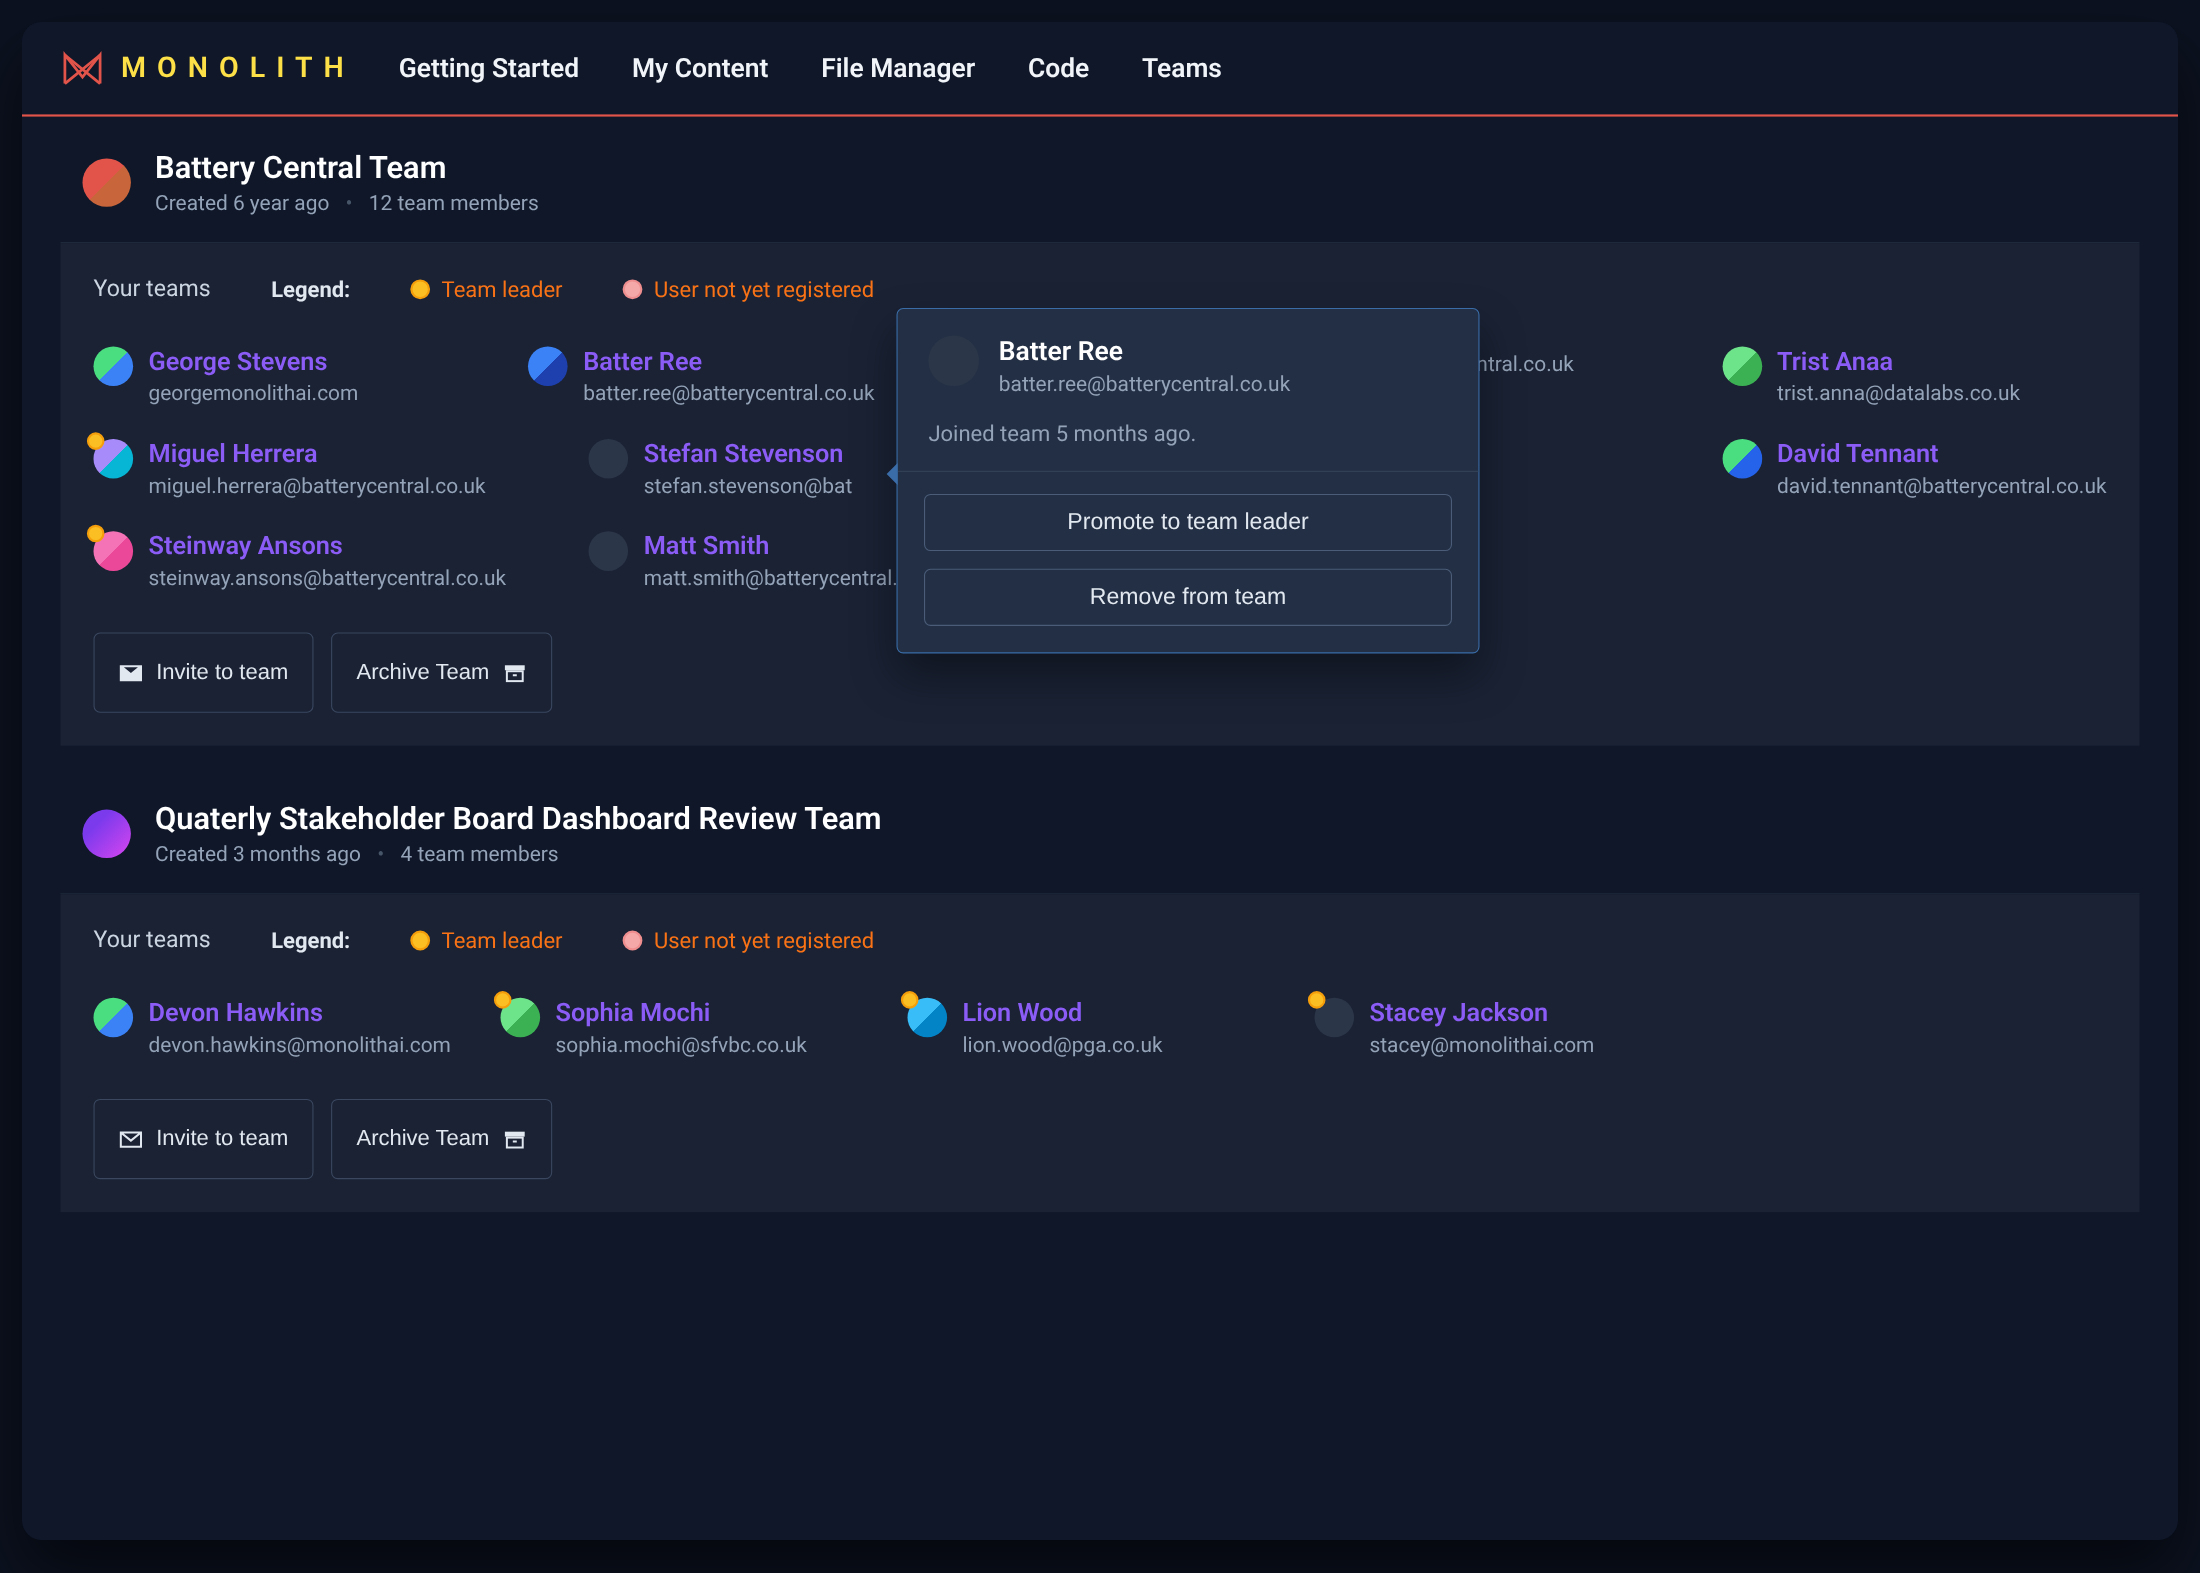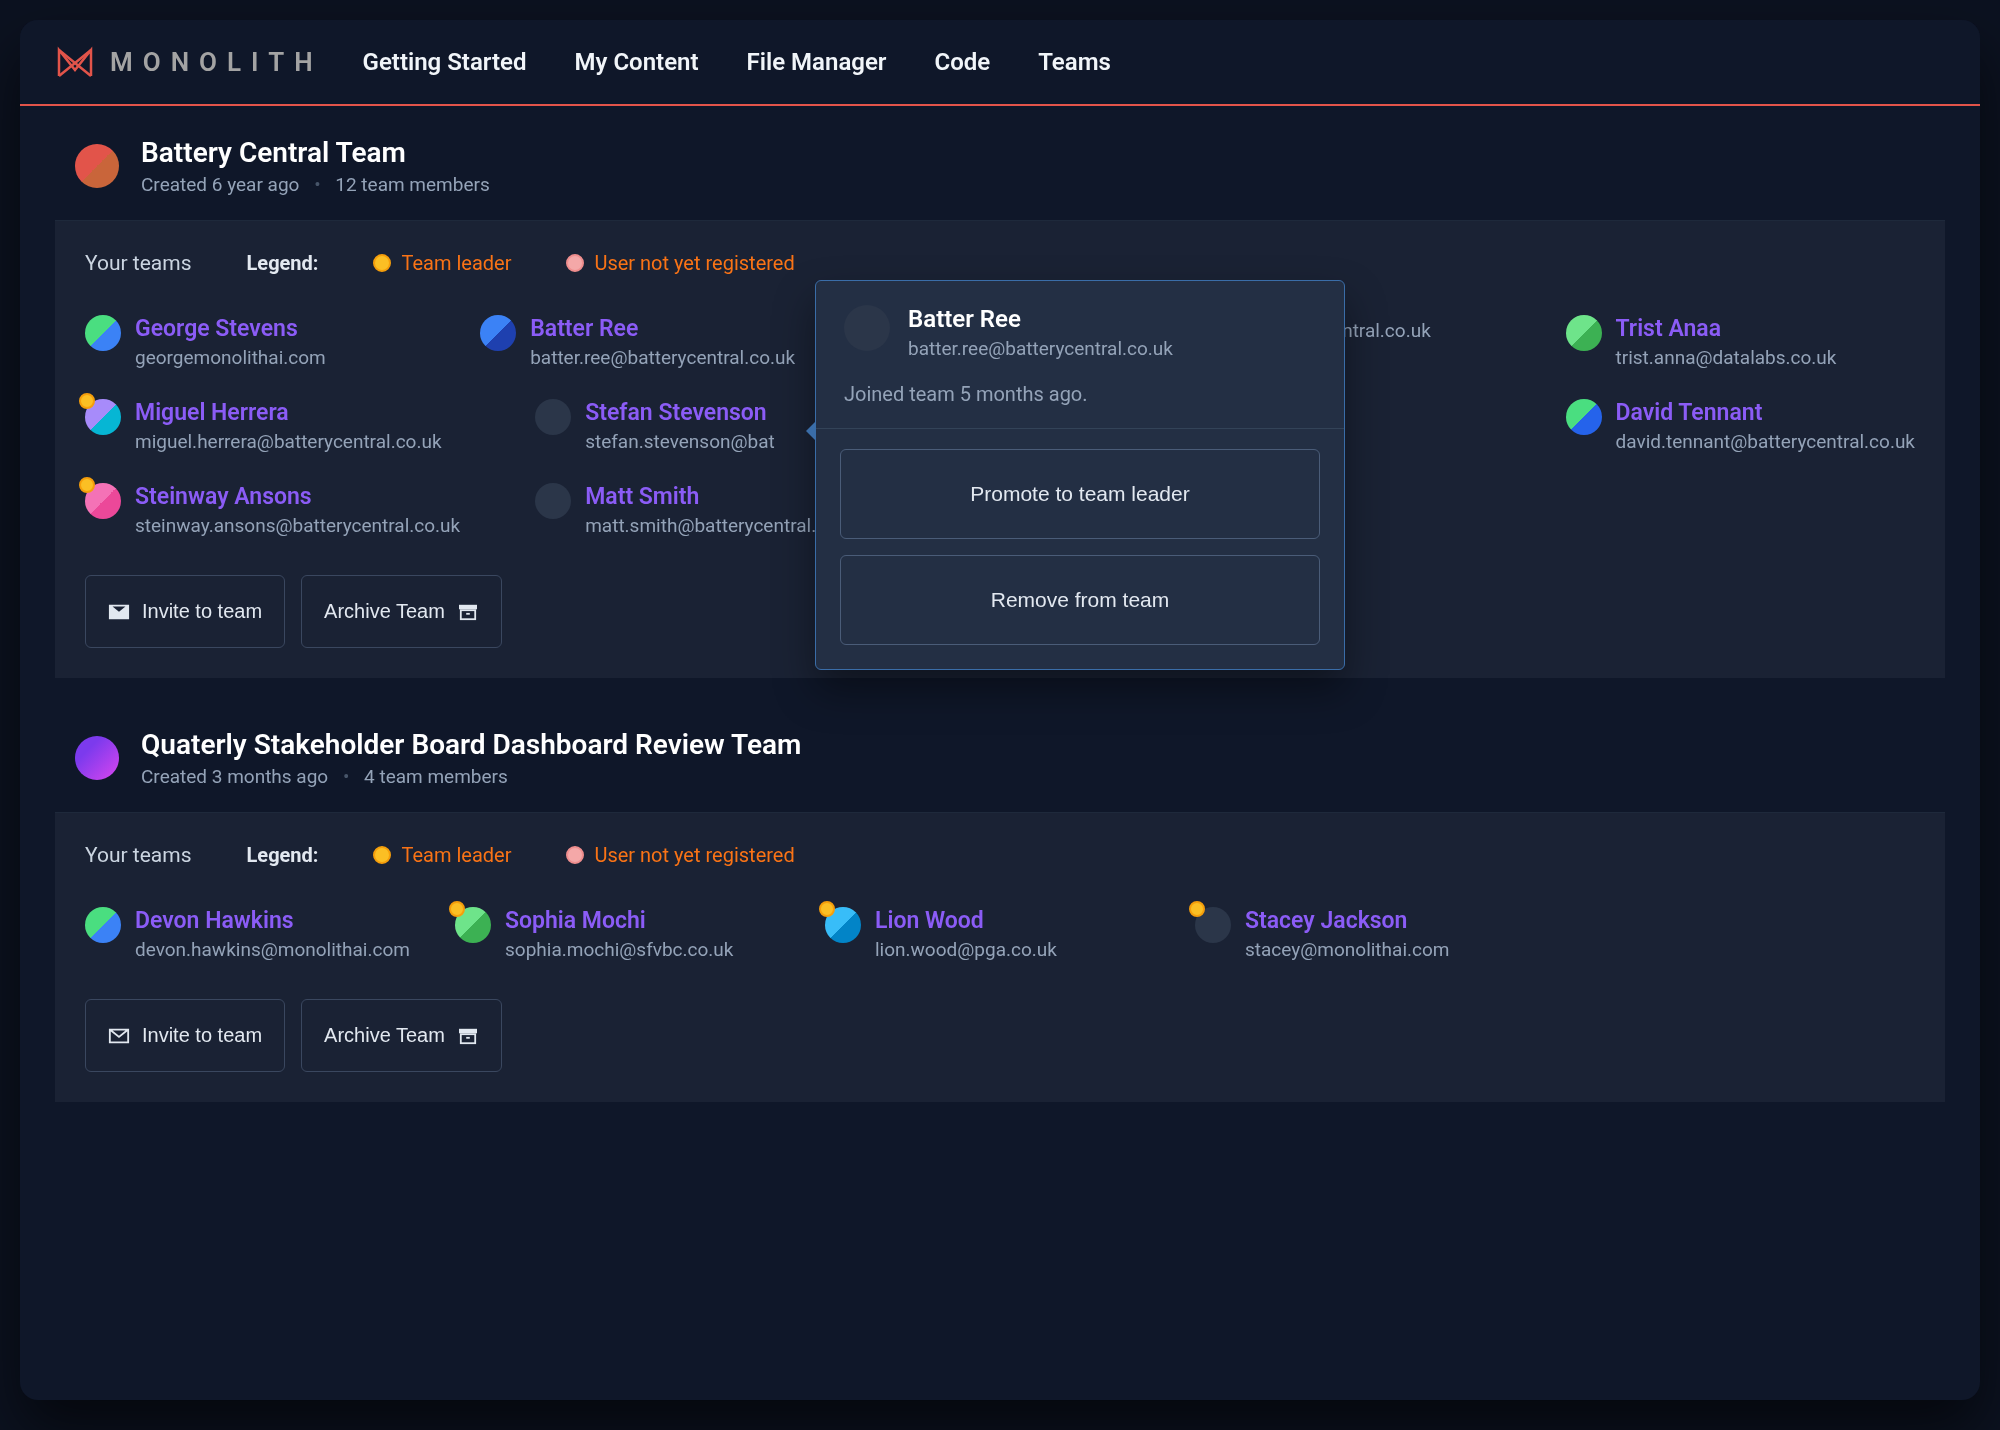--- a/index.html
+++ b/index.html
@@ -39,21 +39,21 @@
   width: 40px;
   height: 40px;
   stroke: #e2544a;
   stroke-width: 2.5;
   fill: none;
 }
 .logo-text {
   font-size: 26px;
   font-weight: 600;
   letter-spacing: 10px;
-  color: #a3a3a3;
+  color: #fde047;
 }
 .nav {
   display: flex;
   gap: 48px;
 }
 .nav-item {
   font-size: 24px;
   font-weight: 600;
   color: #f1f5f9;
   cursor: pointer;
@@ -235,21 +235,21 @@
   padding: 20px 24px 24px 24px;
   display: flex;
   flex-direction: column;
   gap: 16px;
 }
 .popover-btn {
   border: 1.5px solid #4a5c78;
   background: transparent;
   color: #e2e8f0;
   font-size: 21px;
-  padding: 32px;
+  padding: 13px;
   border-radius: 6px;
   cursor: pointer;
   text-align: center;
 }
 </style>
 </head>
 <body>
 
 <div class="app-window">
 

